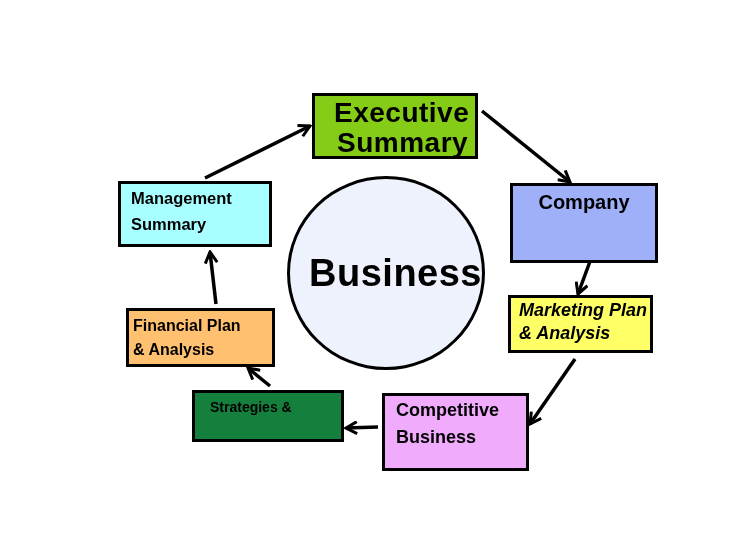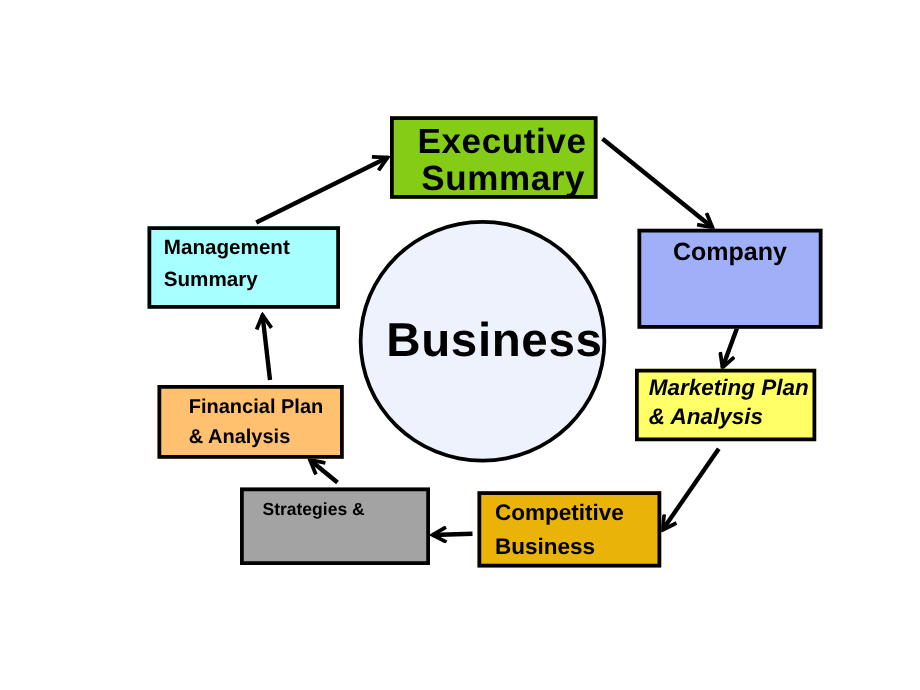--- a/index.html
+++ b/index.html
@@ -45,30 +45,30 @@
 
 <div class="node" style="left:510px; top:183px; width:148px; height:80px; background:#A0B0F8; font-size:20px; line-height:30px; padding:1px 0 0 0; text-align:center;">
   <span class="line">Company</span>
 </div>
 
 <div class="node" style="left:508px; top:295px; width:145px; height:58px; background:#FFFF66; font-size:18px; line-height:23px; padding:1px 0 0 8px;font-style:italic;">
   <span class="line">Marketing Plan</span>
   <span class="line">&amp; Analysis</span>
 </div>
 
-<div class="node" style="left:382px; top:393px; width:147px; height:61px; background:#eab308; font-size:18px; line-height:27px; padding:1px 0 0 11px;">
+<div class="node" style="left:382px; top:393px; width:147px; height:78px; background:#f0abfc; font-size:18px; line-height:27px; padding:1px 0 0 11px;">
   <span class="line">Competitive</span>
   <span class="line">Business</span>
 </div>
 
-<div class="node" style="left:192px; top:390px; width:152px; height:62px; background:#a3a3a3; font-size:14px; line-height:22px; padding:3px 0 0 15px;">
+<div class="node" style="left:192px; top:390px; width:152px; height:52px; background:#15803d; font-size:14px; line-height:22px; padding:3px 0 0 15px;">
   <span class="line">Strategies &amp;</span>
 </div>
 
-<div class="node" style="left:126px; top:308px; width:149px; height:59px; background:#FFC070; font-size:16px; line-height:24px; padding:3px 0 0 22px;">
+<div class="node" style="left:126px; top:308px; width:149px; height:59px; background:#FFC070; font-size:16px; line-height:24px; padding:3px 0 0 4px;">
   <span class="line">Financial Plan</span>
   <span class="line">&amp; Analysis</span>
 </div>
 
 <div class="node" style="left:118px; top:181px; width:154px; height:66px; background:#A8FFFF; font-size:16.5px; line-height:26px; padding:1px 0 0 10px;">
   <span class="line">Management</span>
   <span class="line">Summary</span>
 </div>
 
 </body></html>

